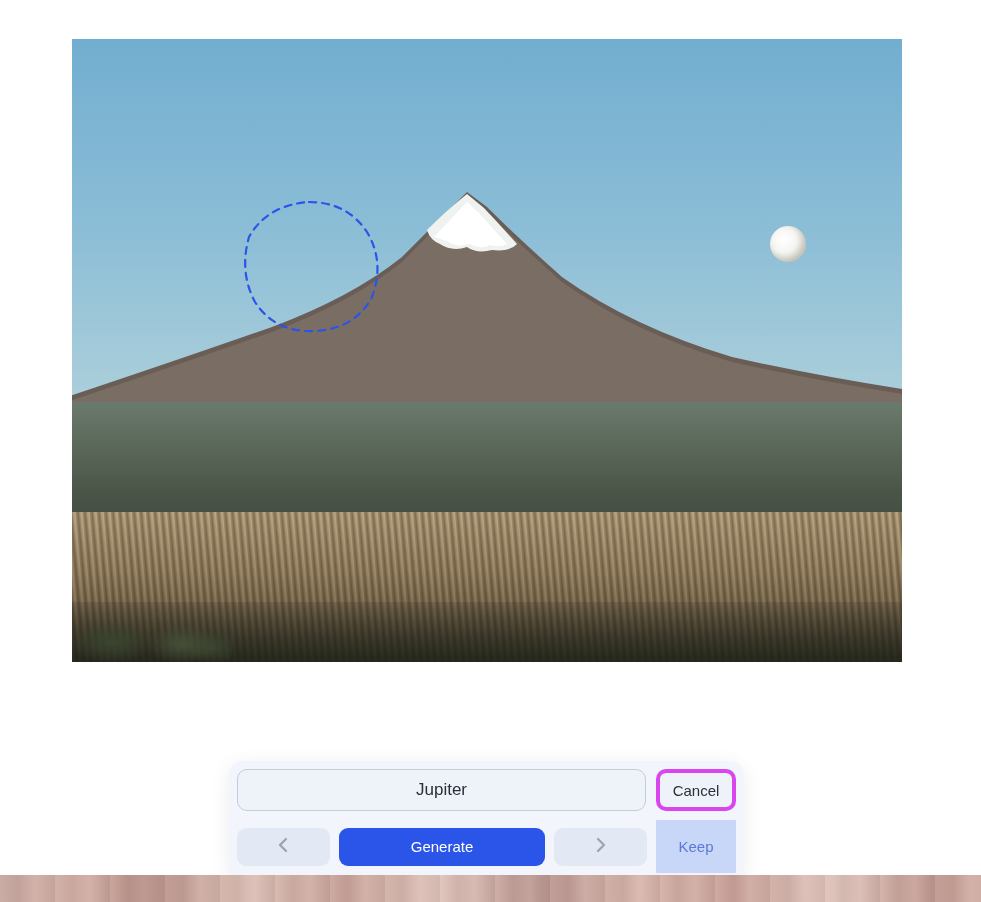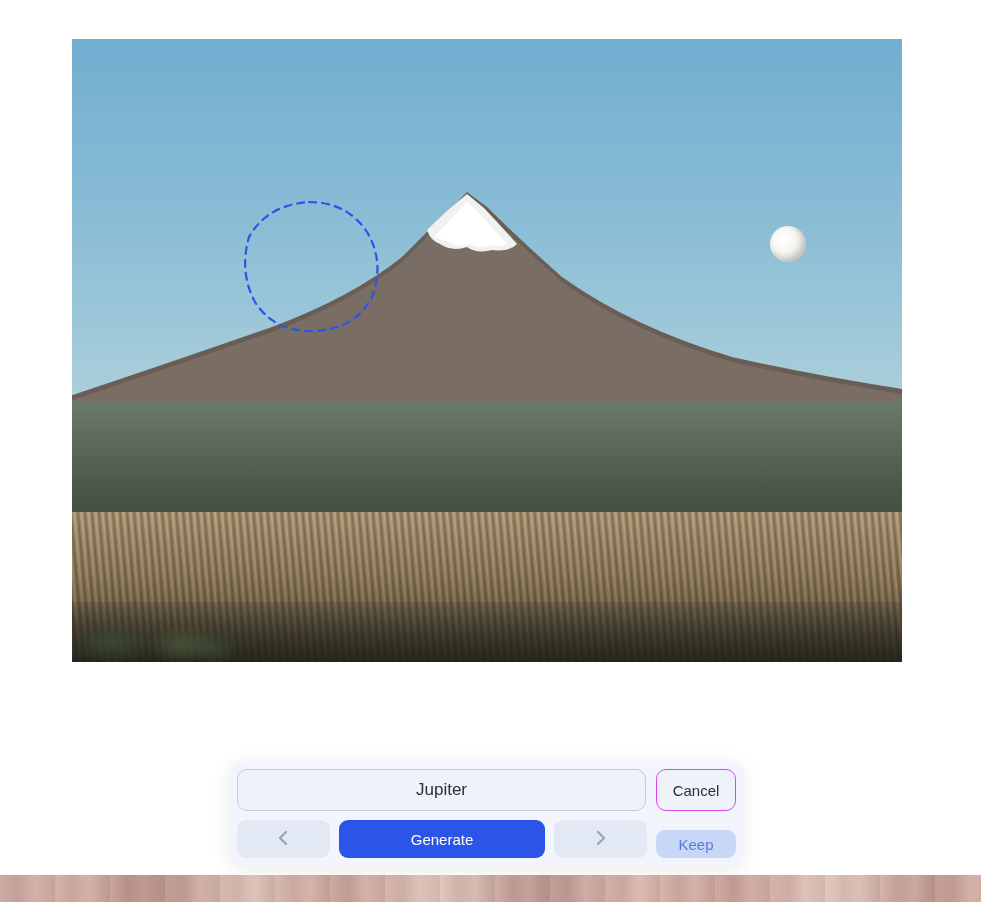--- a/index.html
+++ b/index.html
@@ -145,31 +145,31 @@
       position: absolute;
       left: 637px;
       top: 767px;
       width: 1px;
       height: 84px;
       background: #dbe3ef;
     }
     .cancel-button {
       width: 80px;
       height: 42px;
-      border: 1px solid #d946ef;
+      border: 4px solid #d946ef;
       border-radius: 10px;
       background: #eef2f9;
       font-size: 15px;
       color: #2a2f3a;
       cursor: pointer;
     }
     .toolbar-bottom-row {
       display: flex;
       gap: 9px;
-      align-items: flex-end;
+      align-items: center;
     }
     .nav-button {
       width: 93px;
       height: 38px;
       border: none;
       border-radius: 9px;
       background: #e3e9f4;
       cursor: pointer;
       display: flex;
       align-items: center;
@@ -184,23 +184,23 @@
       border: none;
       border-radius: 9px;
       background: #2a55e8;
       color: #ffffff;
       font-size: 15px;
       font-weight: 500;
       cursor: pointer;
     }
     .keep-button {
       width: 80px;
-      height: 28px;
+      height: 53px;
       border: none;
-      border-radius: 9px;
+      border-radius: 1px;
       background: #c8d6f7;
       color: #5b79d8;
       font-size: 15px;
       font-weight: 500;
       cursor: pointer;
     }
     .dock-hint {
       position: absolute;
       bottom: 0;
       left: 0;

